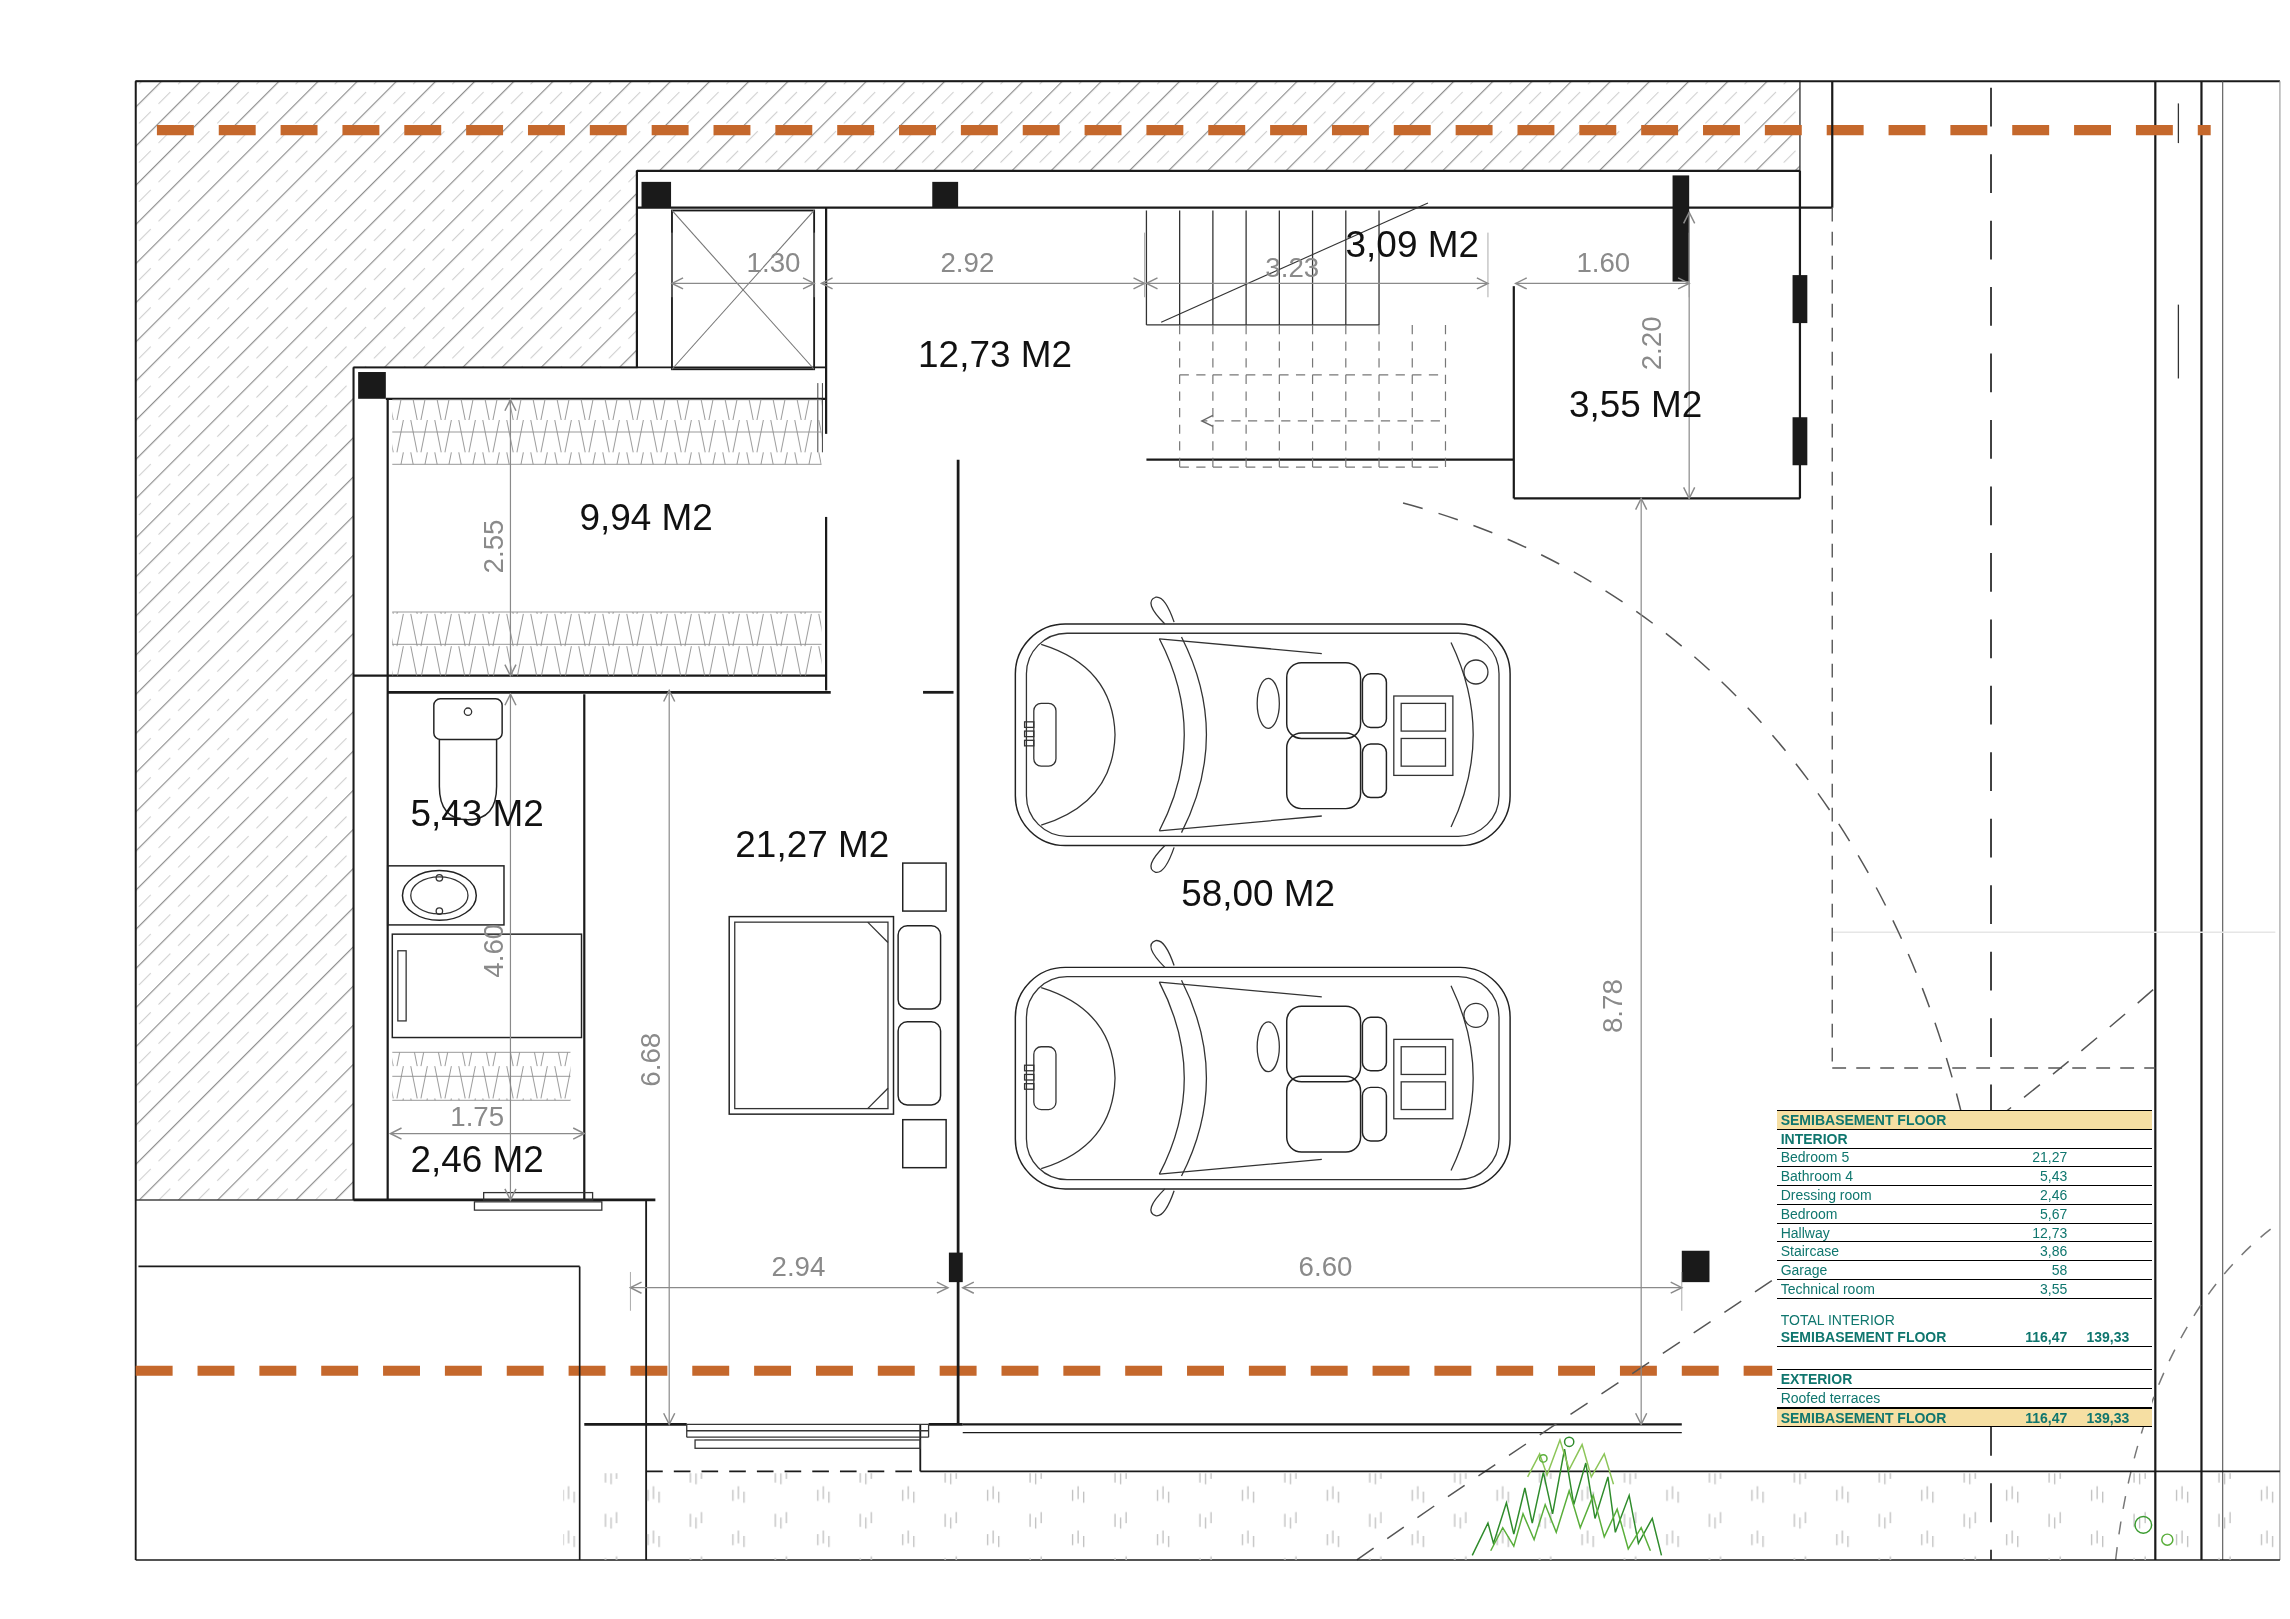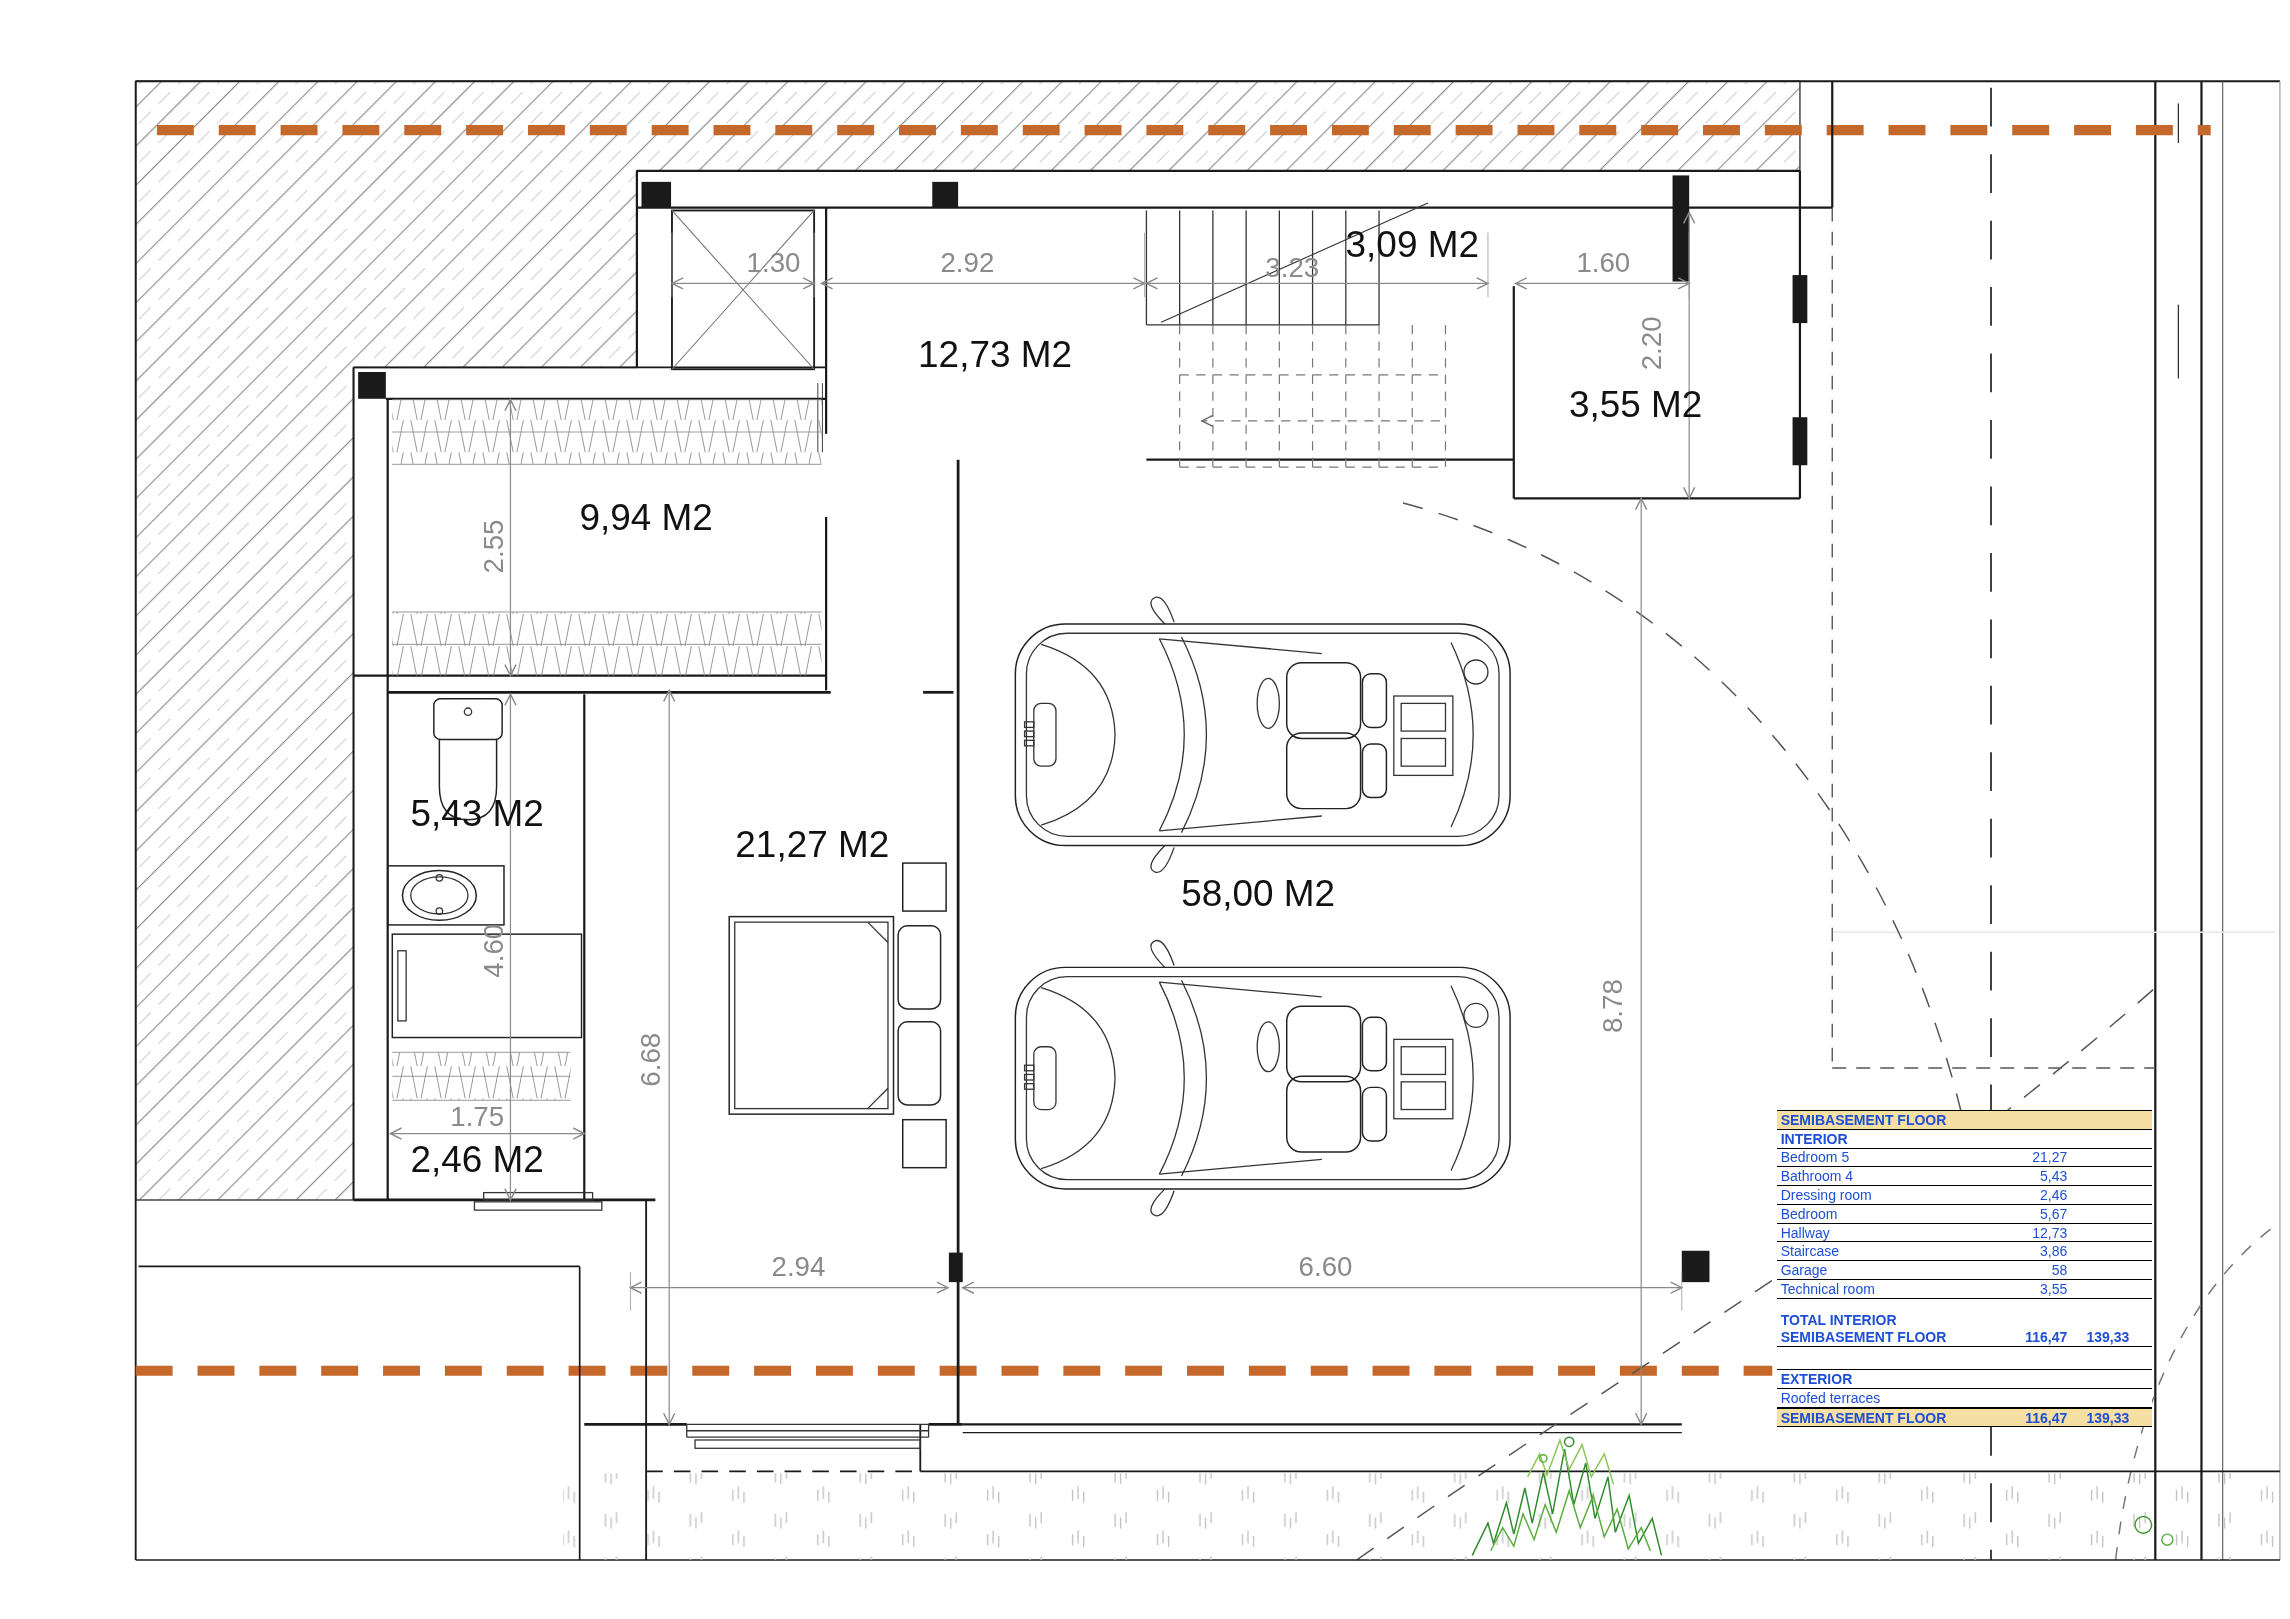--- a/index.html
+++ b/index.html
@@ -11,29 +11,29 @@
   .dim{stroke:#8a8a8a;stroke-width:1.3;fill:none;}
   .ext{stroke:#9a9a9a;stroke-width:0.9;fill:none;}
   .wall{stroke:#1a1a1a;fill:none;}
   .thin{stroke:#333;stroke-width:1.4;fill:none;}
   .fixture{stroke:#222;stroke-width:1.6;fill:none;}
   .dashedg{stroke:#555;stroke-width:1.5;fill:none;stroke-dasharray:15 11;}
   .stairdash{stroke:#777;stroke-width:1.3;fill:none;stroke-dasharray:10 8;}
 
   
   .areatable{position:absolute;left:1777px;top:1110px;width:375px;background:#fff;
-             font-size:14px;color:#1d4ed8;}
+             font-size:14px;color:#0f766e;}
   .trow{display:flex;align-items:flex-end;justify-content:space-between;
         border-bottom:1.5px solid #000;padding:0.9px 3.7px 0.9px 3.7px;min-height:18.5px;box-sizing:border-box;}
   .trow .lbl{flex:1;text-align:left;white-space:nowrap;}
   .trow .v1{width:89px;text-align:right;}
   .trow .v2{width:81px;text-align:center;}
   .thead{background:#F6DFA3;font-weight:bold;border-top:1.8px solid #000;border-bottom:1.8px solid #000;}
   .tsub{font-weight:bold;border-bottom:1.8px solid #000;}
-  .tot{border-bottom:none;font-weight:bold;min-height:17.5px;padding:0 3.7px;}
+  .tot{border-bottom:none;font-weight:normal;min-height:17.5px;padding:0 3.7px;}
   .totline{border-bottom:1.8px solid #000;font-weight:bold;}
   .gap{height:12px;border:none;}
   .exthead{font-weight:bold;border-top:1.8px solid #000;border-bottom:1.5px solid #000;margin-top:10px;}
   .tfoot{background:#F6DFA3;font-weight:bold;border-top:1.5px solid #000;border-bottom:1.8px solid #000;}
 </style>
 </head>
 <body>
 
 <svg width="2291" height="1620" viewBox="0 0 2482 1755">
   <defs>

